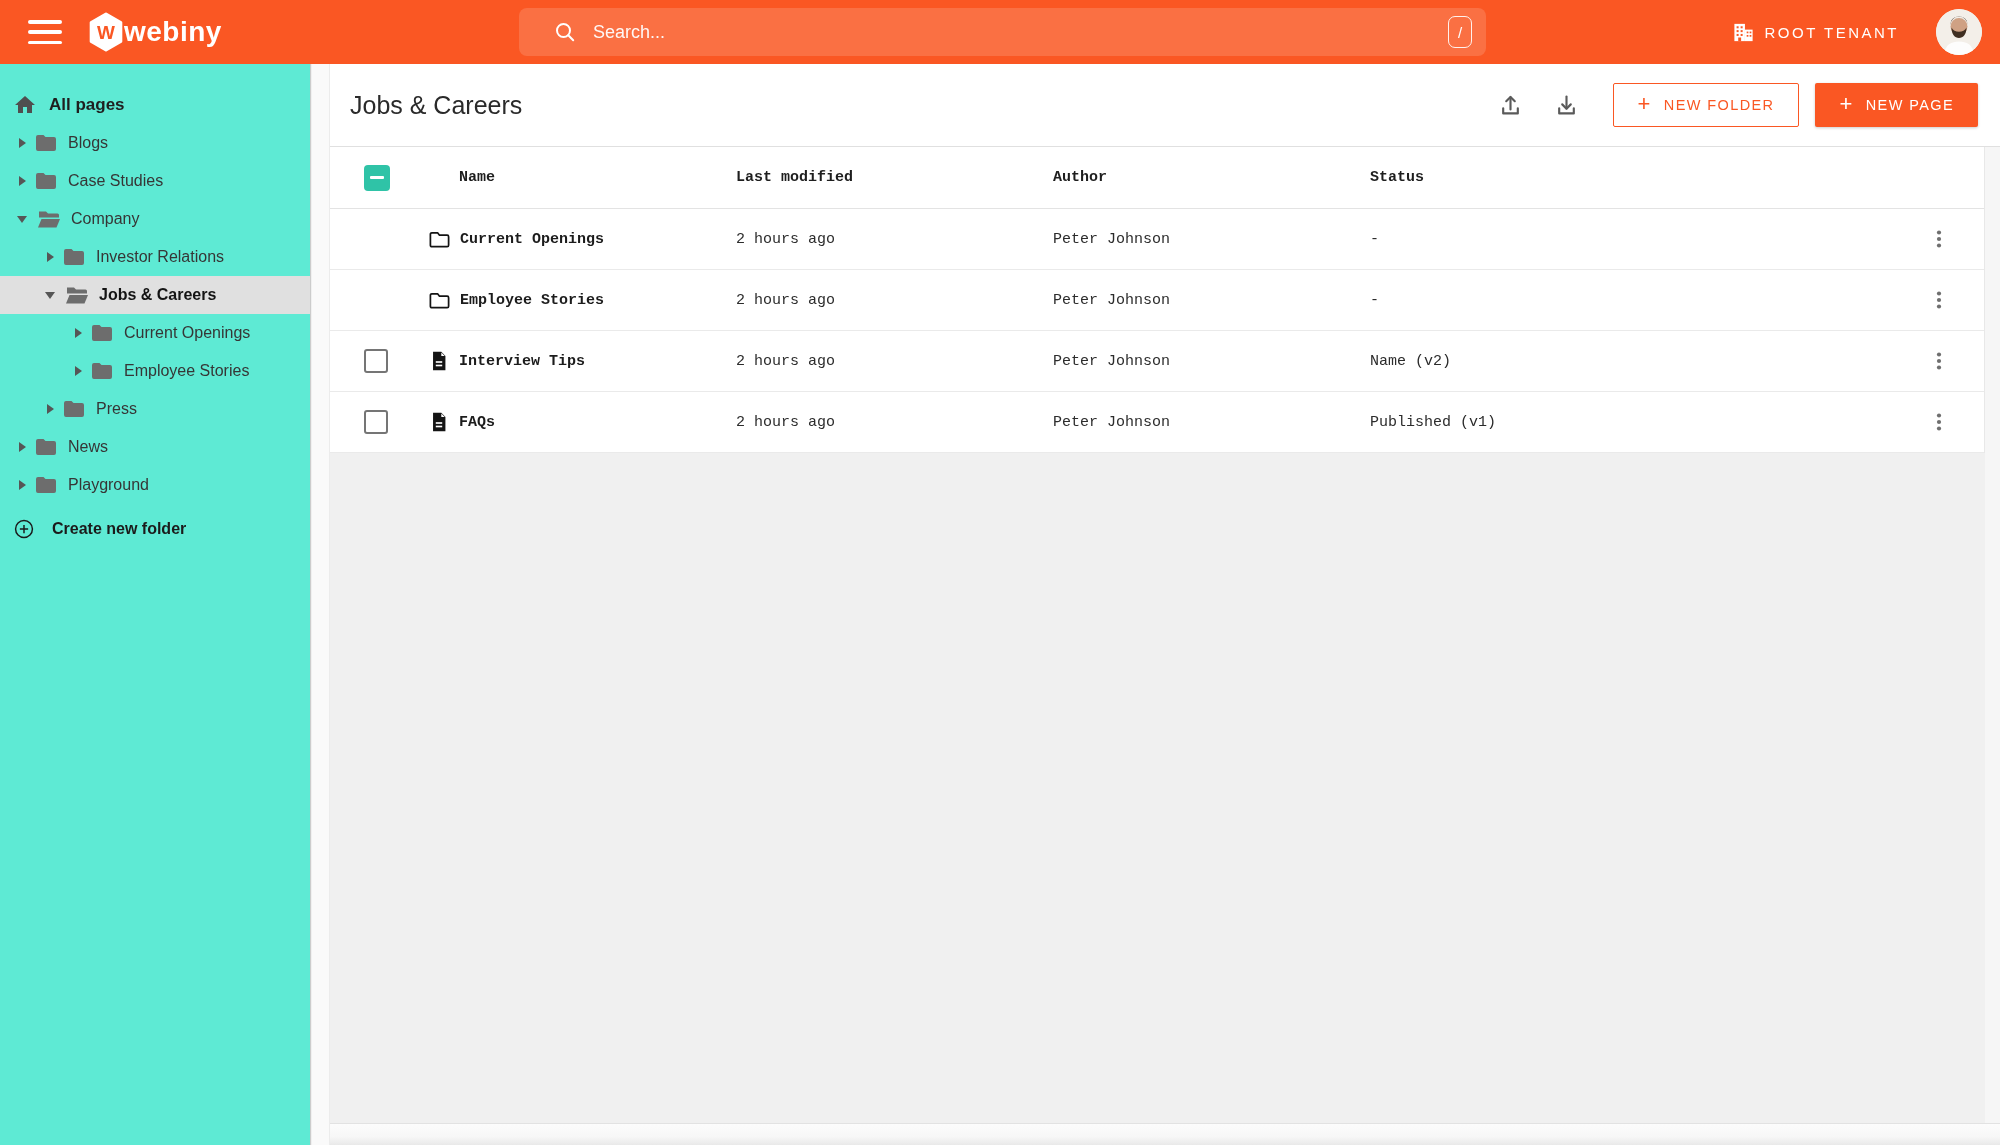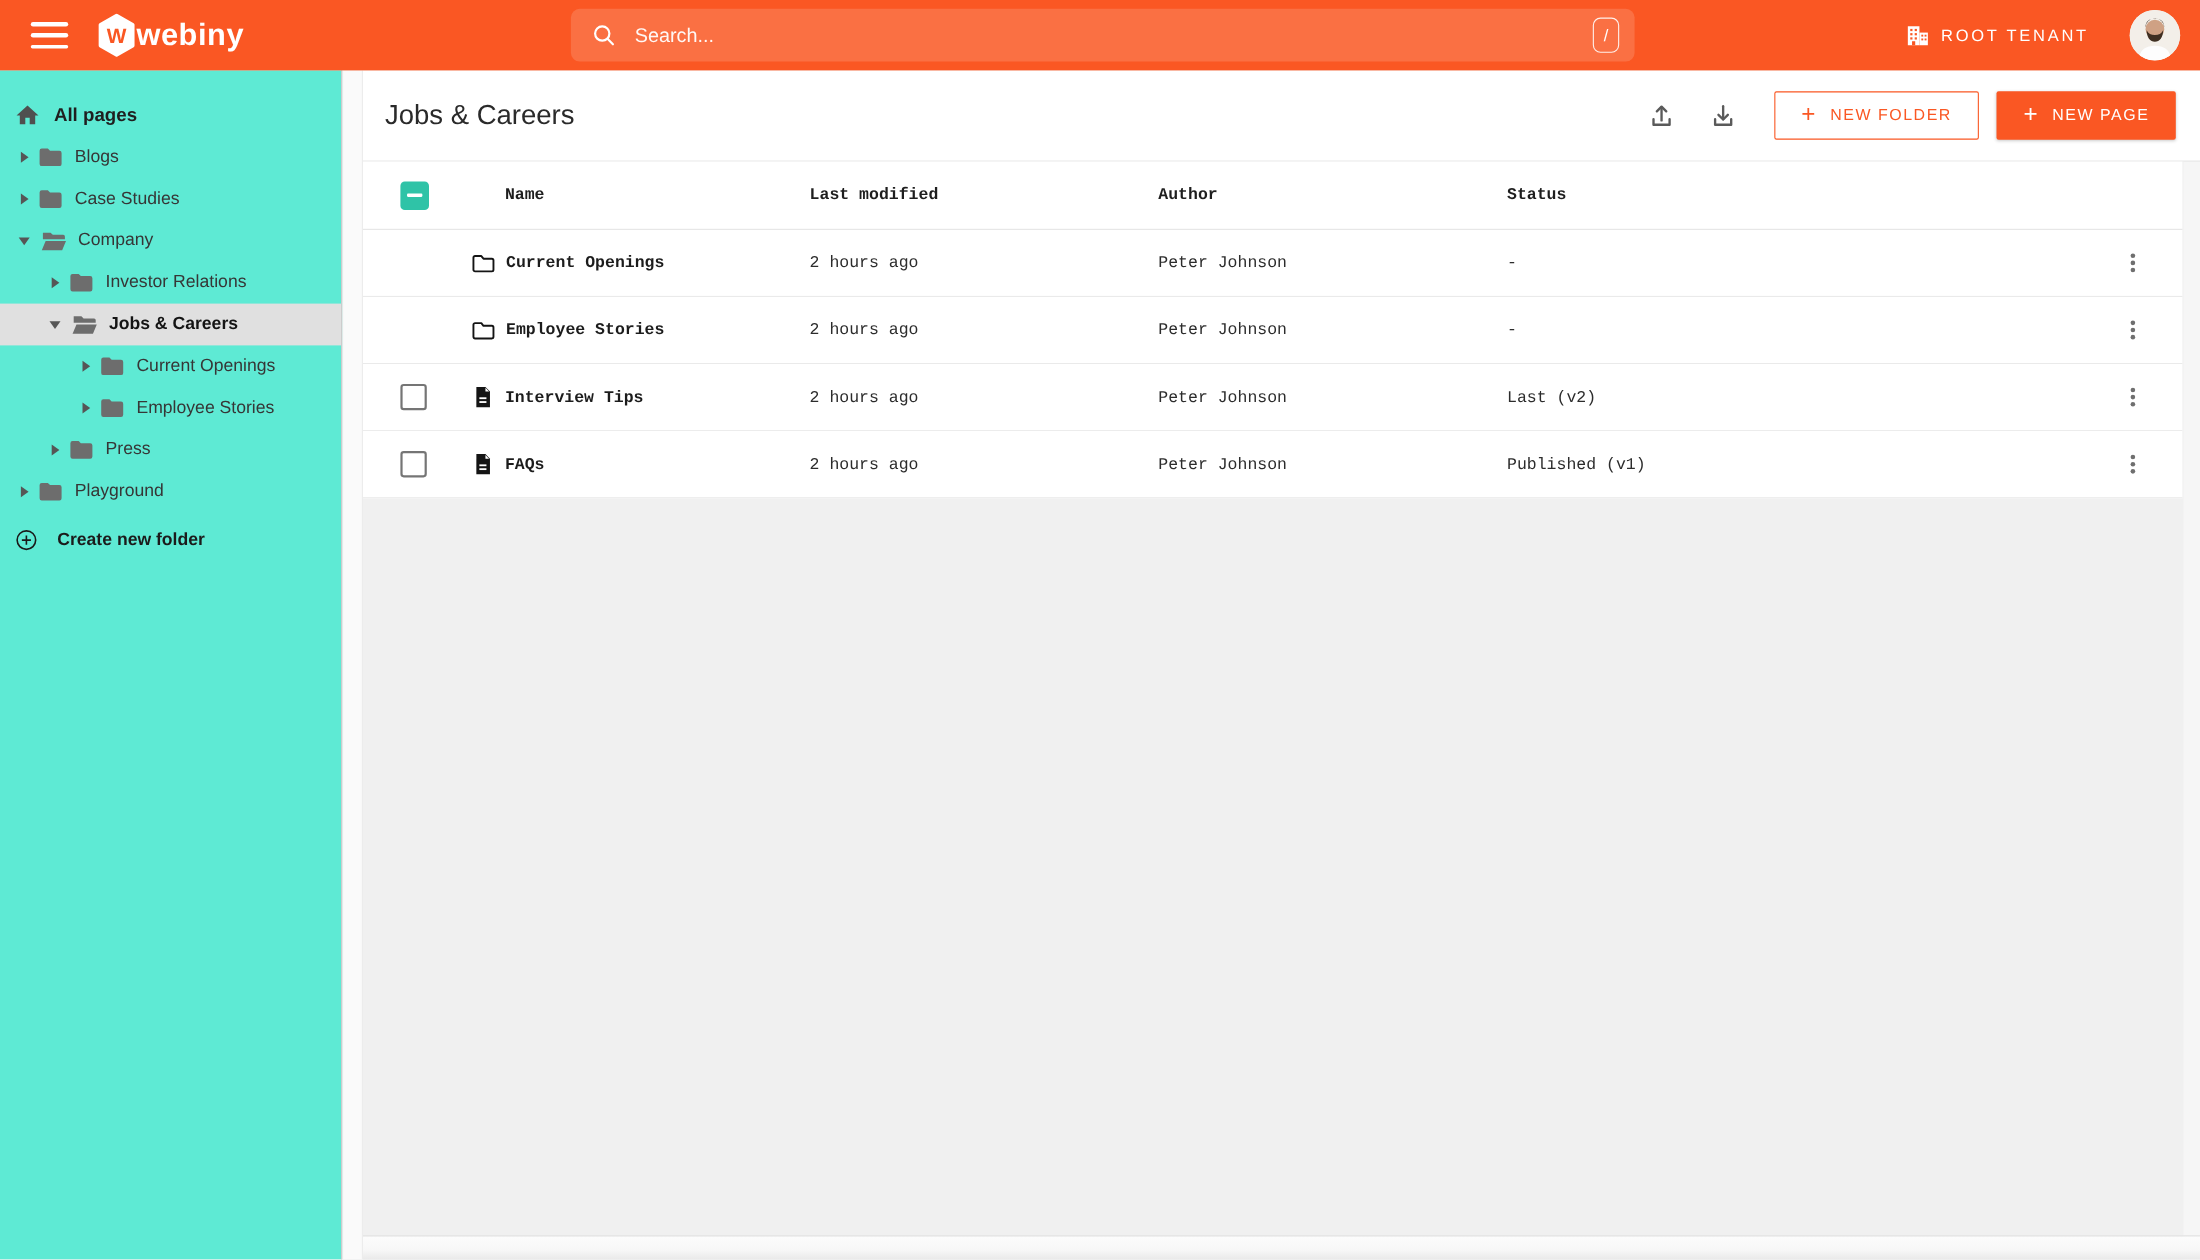--- a/index.html
+++ b/index.html
@@ -9,21 +9,21 @@
   
   .topbar { position:absolute; top:0; left:0; width:2000px; height:64px; background:#fa5723;
             display:flex; align-items:center; z-index:10; }
   .hamburger { margin-left:28px; width:34px; height:24px; display:flex; flex-direction:column;
                justify-content:space-between; cursor:pointer; }
   .hamburger span { display:block; height:3.5px; background:#fff; border-radius:2px; }
   .logo { margin-left:26px; width:36px; height:40px; display:flex; align-items:center; }
   .wordmark { color:#fff; font-size:28px; font-weight:bold; letter-spacing:.5px; }
   .searchbox { position:absolute; left:519px; top:8px; width:967px; height:48px;
                background:rgba(255,255,255,0.15); border-radius:8px; display:flex; align-items:center;
-               padding:0 14px 0 18px; }
+               padding:0 14px 0 34px; }
   .searchbox svg { flex:0 0 auto; }
   .searchbox input { flex:1; margin-left:16px; background:transparent; border:none; outline:none;
                      color:#fff; font-size:18px; font-family:"Liberation Sans",sans-serif; }
   .searchbox input::placeholder { color:#fff; opacity:.95; }
   .shortcut { flex:0 0 auto; width:24px; height:32px; border:1.5px solid rgba(255,255,255,.9);
               border-radius:7px; color:#fff; font-size:15px; display:flex; align-items:center;
               justify-content:center; }
   .topbar-right { margin-left:auto; display:flex; align-items:center; gap:37px; padding-right:18px; }
   .tenant { display:flex; align-items:center; gap:10px; color:#fff; font-size:15px;
             letter-spacing:2.5px; font-weight:500; cursor:pointer; }
@@ -241,20 +241,30 @@
     <span class="tree-label">Press</span>
   </div>
       <div class="tree-item lvl1">
     <span class="arrow right"></span>
     <span class="tree-icon">
       <svg class="ic-closed" viewBox="0 0 24 24" width="24" height="24">
         <path d="M9.5 4H4a2 2 0 0 0-2 2v12a2 2 0 0 0 2 2h16a2 2 0 0 0 2-2V8a2 2 0 0 0-2-2h-8.5l-2-2z" fill="#6d6d6d"></path>
       </svg>
 
     </span>
+    <span class="tree-label">News</span>
+  </div>
+      <div class="tree-item lvl1">
+    <span class="arrow right"></span>
+    <span class="tree-icon">
+      <svg class="ic-closed" viewBox="0 0 24 24" width="24" height="24">
+        <path d="M9.5 4H4a2 2 0 0 0-2 2v12a2 2 0 0 0 2 2h16a2 2 0 0 0 2-2V8a2 2 0 0 0-2-2h-8.5l-2-2z" fill="#6d6d6d"></path>
+      </svg>
+
+    </span>
     <span class="tree-label">Playground</span>
   </div>
     </div>
   <div class="create-folder">
     <svg viewBox="0 0 24 24" width="22" height="22">
       <circle cx="12" cy="12" r="9.2" stroke="#1a1a1a" stroke-width="1.6" fill="none"></circle>
       <path d="M12 7.5v9M7.5 12h9" stroke="#1a1a1a" stroke-width="1.6"></path>
     </svg>
     <span>Create new folder</span>
   </div>
@@ -357,21 +367,21 @@
       <svg class="ic-page" viewBox="0 0 24 24" width="22" height="22">
         <path d="M5.5 2h9l4.5 4.5V22h-13.5z" fill="#141414"></path>
         <path d="M14.5 2.8 18.2 6.5h-3.7z" fill="#ffffff"></path>
         <rect x="8.5" y="12.2" width="7" height="1.8" fill="#ffffff"></rect>
         <rect x="8.5" y="16" width="7" height="1.8" fill="#ffffff"></rect>
       </svg>
       <span class="name-text">Interview Tips</span>
     </div>
     <div class="cell c-mod">2 hours ago</div>
     <div class="cell c-auth">Peter Johnson</div>
-    <div class="cell c-status">Last (v2)</div>
+    <div class="cell c-status">Name (v2)</div>
     <div class="cell actions">
       <div class="kebab">
         <svg viewBox="0 0 24 24" width="24" height="24">
           <circle cx="12" cy="5.5" r="2.1" fill="#6f6f6f"></circle>
                 <circle cx="12" cy="12" r="2.1" fill="#6f6f6f"></circle>
                 <circle cx="12" cy="18.5" r="2.1" fill="#6f6f6f"></circle>
         </svg>
       </div>
     </div>
   </div>

